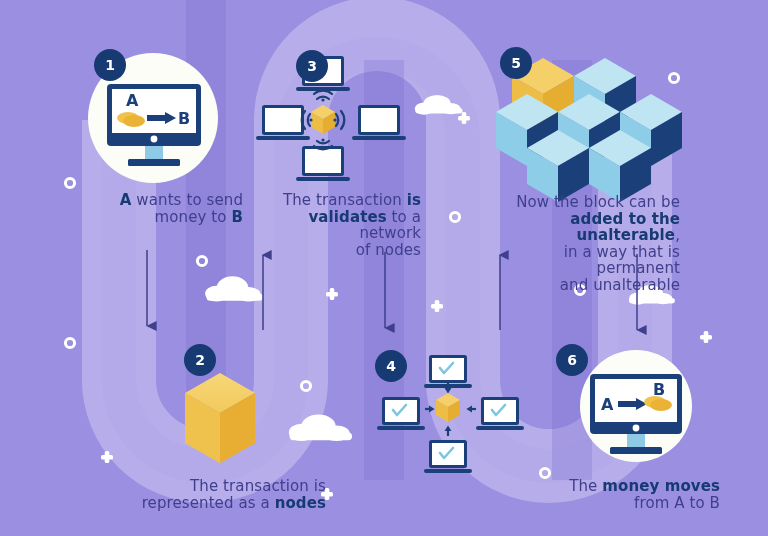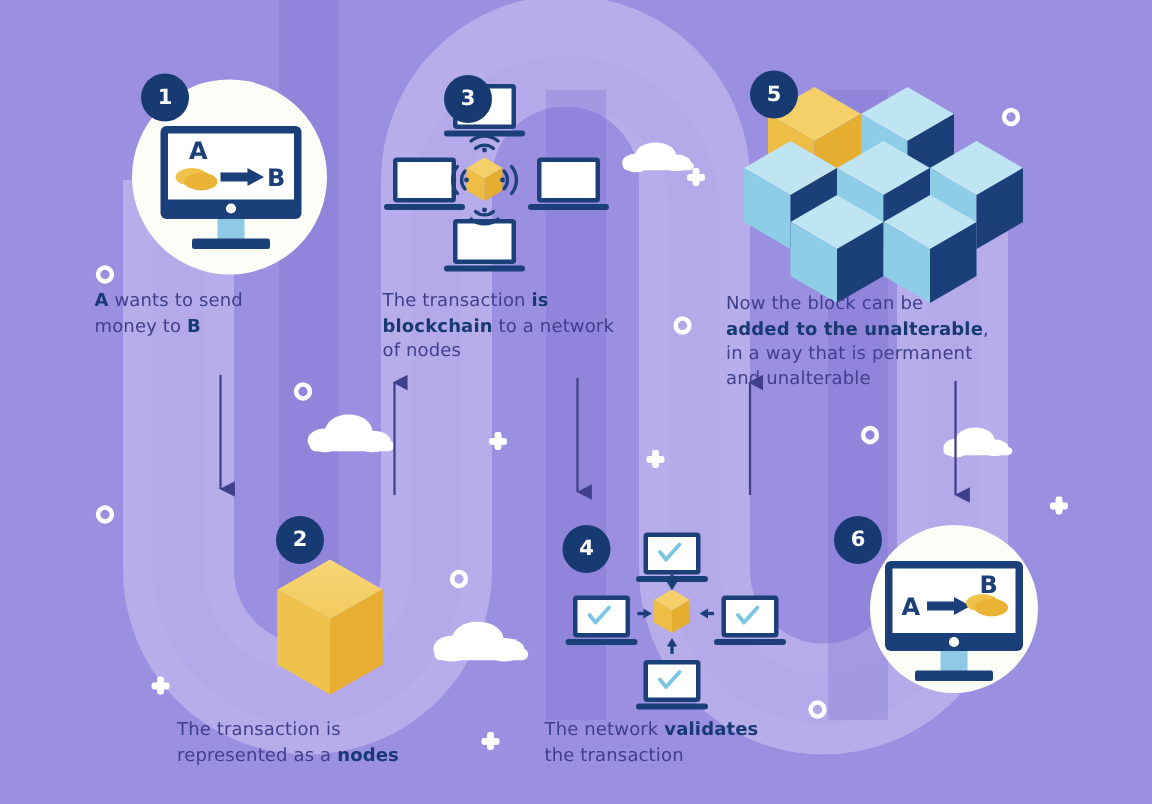--- a/index.html
+++ b/index.html
@@ -7,23 +7,23 @@
     width:768px;height:536px;
     background:#9a8fe0;
     font-family:"DejaVu Sans","Liberation Sans",sans-serif;
     overflow:hidden;
     position:relative;
   }
   #stage{position:absolute;inset:0;width:768px;height:536px;}
   svg.layer{position:absolute;left:0;top:0;width:768px;height:536px;}
   .cap{
     position:absolute;
-    text-align:left;
+    text-align:right;
     color:#3f3f8c;
-    font-size:12px;
+    font-size:15px;
     line-height:16.5px;
     letter-spacing:.1px;
   }
   .cap b{color:#173a73;font-weight:bold;}
   .badge{
     position:absolute;
     width:32px;height:32px;border-radius:50%;
     background:#173a73;
     color:#ffffff;
     font-size:14px;font-weight:bold;
@@ -248,21 +248,21 @@
         <path d="M310,114 A9,9 0 0 0 310,126"></path>
           <path d="M305,111 A14,14 0 0 0 305,129"></path>
         <circle cx="311" cy="120" r="1.6" fill="#1b3f78" stroke="none"></circle>
         <path d="M336,114 A9,9 0 0 1 336,126"></path>
           <path d="M341,111 A14,14 0 0 1 341,129"></path>
         <circle cx="335" cy="120" r="1.6" fill="#1b3f78" stroke="none"></circle>
       </g>
     </g>
   </svg>
   <div class="badge" style="left:296px;top:50px">3</div>
-  <div class="cap" style="left:255px;top:192px;width:166px">The transaction <b>is</b><br><b>blockchain</b> to a network<br>of nodes</div>
+  <div class="cap" style="left:255px;top:192px;width:166px">The transaction <b>is</b><br><b>validates</b> to a network<br>of nodes</div>
 
   <svg class="layer noevt" viewBox="0 0 768 536">
     <g>
 
       <g>
         <rect x="429" y="355" width="38" height="28" rx="2.5" fill="#1b3f78"></rect>
         <rect x="432" y="358" width="32" height="22" fill="#ffffff"></rect>
         <rect x="424" y="384" width="48" height="4" rx="2" fill="#1b3f78"></rect>
         <path d="M440,368 l4,5 l9,-10" stroke="#7cc6e4" stroke-width="2.6" fill="none" stroke-linecap="round" stroke-linejoin="round"></path>
       </g>
@@ -300,21 +300,20 @@
         <line x1="448" y1="436" x2="448" y2="430" stroke-width="2.2"></line>
         <path d="M444.6,431 L451.4,431 L448,425.4 Z" stroke="none"></path>
         <line x1="425" y1="409" x2="430" y2="409" stroke-width="2.2"></line>
         <path d="M429,405.6 L429,412.4 L434.6,409 Z" stroke="none"></path>
         <line x1="476" y1="409" x2="471" y2="409" stroke-width="2.2"></line>
         <path d="M472,405.6 L472,412.4 L466.4,409 Z" stroke="none"></path>
       </g>
     </g>
   </svg>
   <div class="badge" style="left:375px;top:350px">4</div>
-  <div class="cap" style="left:363px;top:478px;width:172px">The network <b>validates</b><br>the transaction</div>
 
   <svg class="layer noevt" viewBox="0 0 768 536">
     <g>
 
       <g>
         <path d="M512,76 L543,58 L574,76 L543,94 Z" fill="#f5d069"></path>
         <path d="M512,76 L543,94 L543,130 L512,112 Z" fill="#eebd45"></path>
         <path d="M574,76 L543,94 L543,130 L574,112 Z" fill="#e6ae30"></path>
       </g>
       <g>
@@ -366,14 +365,15 @@
       <text x="601" y="410" font-family="DejaVu Sans, sans-serif" font-size="16" font-weight="bold" fill="#1b3f78">A</text>
       <g fill="#1b3f78">
           <rect x="618" y="401" width="20" height="6"></rect>
           <path d="M636,398 L647,404 L636,410 Z"></path>
         </g>
       <ellipse cx="655" cy="402" rx="11" ry="6" fill="#f0c24a"></ellipse>
       <ellipse cx="661" cy="405" rx="11" ry="6" fill="#eab335"></ellipse>
     </g>
   </svg>
   <div class="badge" style="left:556px;top:344px">6</div>
+  <div class="cap" style="left:554px;top:478px;width:166px">The <b>money moves</b><br>from A to B</div>
 
 </div>
 
 </body></html>

